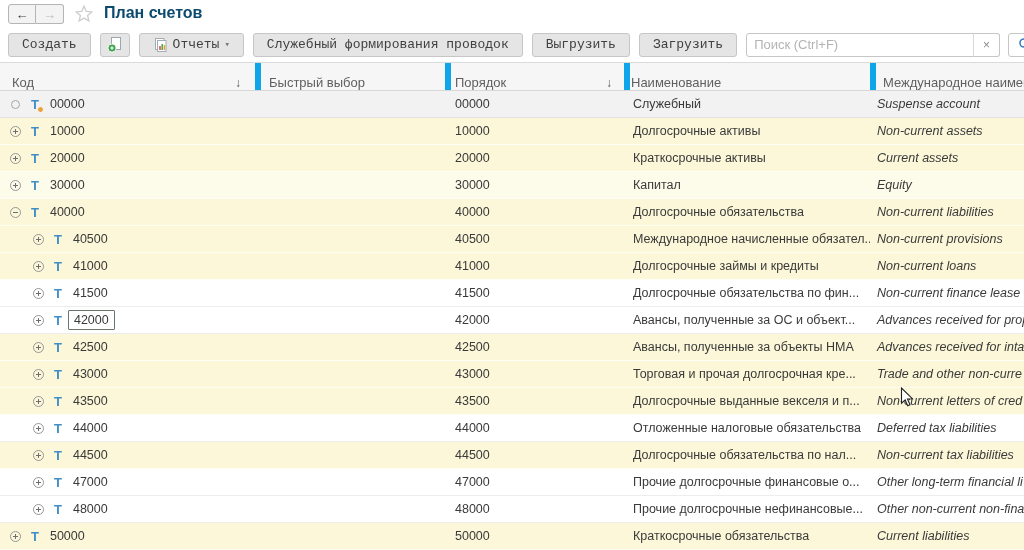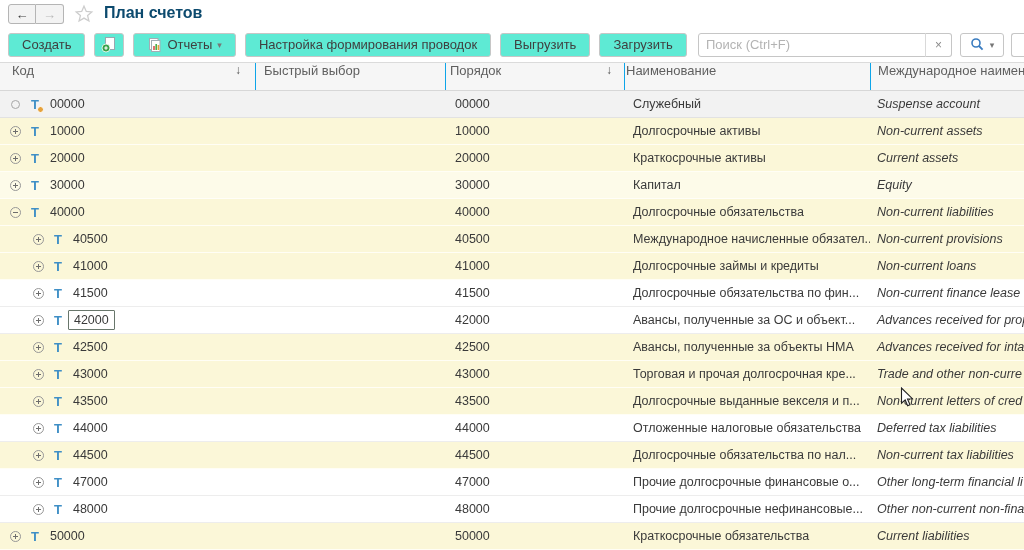--- a/index.html
+++ b/index.html
@@ -13,44 +13,44 @@
   .navbtn { width:28px; height:20px; border:1px solid #b5b5b5; background:#f3f3f3;
             display:flex; align-items:center; justify-content:center; font-size:13px; cursor:default; }
   .navbtn.back { border-radius:3px 0 0 3px; color:#3c3c3c; }
   .navbtn.fwd  { border-radius:0 3px 3px 0; border-left:none; color:#b9b9b9; }
   .star { position:absolute; left:74px; top:4px; }
   .page-title { position:absolute; left:104px; top:4px; font-size:16px; font-weight:bold; color:#0c4a6e; }
 
   
   .toolbar { position:absolute; top:28px; left:0; right:0; height:33px;
              display:flex; align-items:center; padding:0 8px; gap:9px; }
-  .btn { height:24px; border:1px solid #c6c6c6; border-radius:3px; background:#5eead4;
+  .btn { height:24px; border:1px solid #c6c6c6; border-radius:3px; background:#e5e5e5;
          display:inline-flex; align-items:center; justify-content:center;
-         font-size:13px; color:#404040; padding:0 13px; white-space:nowrap; cursor:default; }
+         font-size:13px; color:#404040; padding:0 13px; white-space:nowrap; cursor:default;font-family:Liberation Mono, monospace; }
   .btn.iconbtn { padding:0 6px; }
   .btn .bicon { margin-right:5px; display:inline-flex; }
   .caret { font-size:9px; color:#777; margin-left:5px; }
   .searchwrap { margin-left:auto; display:flex; align-items:center; }
   .searchbox { width:228px; height:24px; border:1px solid #c6c6c6; border-radius:3px 0 0 3px;
                padding:0 7px; font-size:13px; color:#4d7c0f; font-family:"Liberation Sans",sans-serif; outline:none; }
   .searchbox::placeholder { color:#b3b3b3; }
   .clearbtn { width:27px; height:24px; border:1px solid #c6c6c6; border-left:1px solid #d9d9d9; margin-left:-1px;
               border-radius:0 3px 3px 0; background:#fff; font-size:12px; color:#8a8a8a;
               display:flex; align-items:center; justify-content:center; }
   .searchdd { width:44px; height:24px; border:1px solid #c6c6c6; border-radius:3px; background:#fff;
               margin-left:8px; display:flex; align-items:center; justify-content:center; }
   .edgebtn { width:14px; height:24px; border:1px solid #c6c6c6; border-right:none;
              border-radius:3px 0 0 3px; background:#fff; margin-left:7px; margin-right:-9px; }
 
   
   .thead { position:absolute; top:62px; left:0; right:0; height:29px; background:#f6f6f6;
            border-top:1px solid #dbdbdb; border-bottom:1px solid #d7d7d7; display:flex; }
-  .hcell { display:flex; align-items:flex-start; font-size:13px; color:#5f5f5f;
+  .hcell { display:flex; align-items:flex-end; font-size:13px; color:#5f5f5f;
            white-space:nowrap; overflow:hidden; }
-  .hcell + .hcell { border-left:1px solid #0ea5e9; }
+  .hcell + .hcell { border-left:6px solid #0ea5e9; }
   .h0 { width:255px; padding-left:12px; justify-content:space-between; }
   .h1 { width:190px; padding-left:8px; }
   .h2 { width:179px; padding-left:4px; justify-content:space-between; }
   .h3 { width:246px; padding-left:1px; }
   .h4 { width:154px; padding-left:7px; flex:1; }
   .sort { color:#555; font-size:12px; }
   .h0 .sort { margin-right:14px; }
   .h2 .sort { margin-right:12px; }
 
   .tbody { position:absolute; top:91px; left:0; right:0; bottom:0; overflow:hidden; }
@@ -126,21 +126,21 @@
           <rect x="6.2" y="9" width="1.6" height="4" fill="#d9534f"></rect>
           <rect x="8.4" y="7" width="1.6" height="6" fill="#4cae4c"></rect>
           <rect x="10.6" y="8" width="1.6" height="5" fill="#e6a23c"></rect>
         </svg>
       </span>
       <span>Отчеты</span>
       <span class="caret">▾</span>
     </button>
 
     <button class="btn">
-        <span>Настройка формирования проводок</span>
+        <span>Служебный формирования проводок</span>
       </button>
     <button class="btn">
         <span>Выгрузить</span>
       </button>
     <button class="btn">
         <span>Загрузить</span>
       </button>
 
     <div class="searchwrap">
       <input class="searchbox" value="" placeholder="Поиск (Ctrl+F)" style="">

